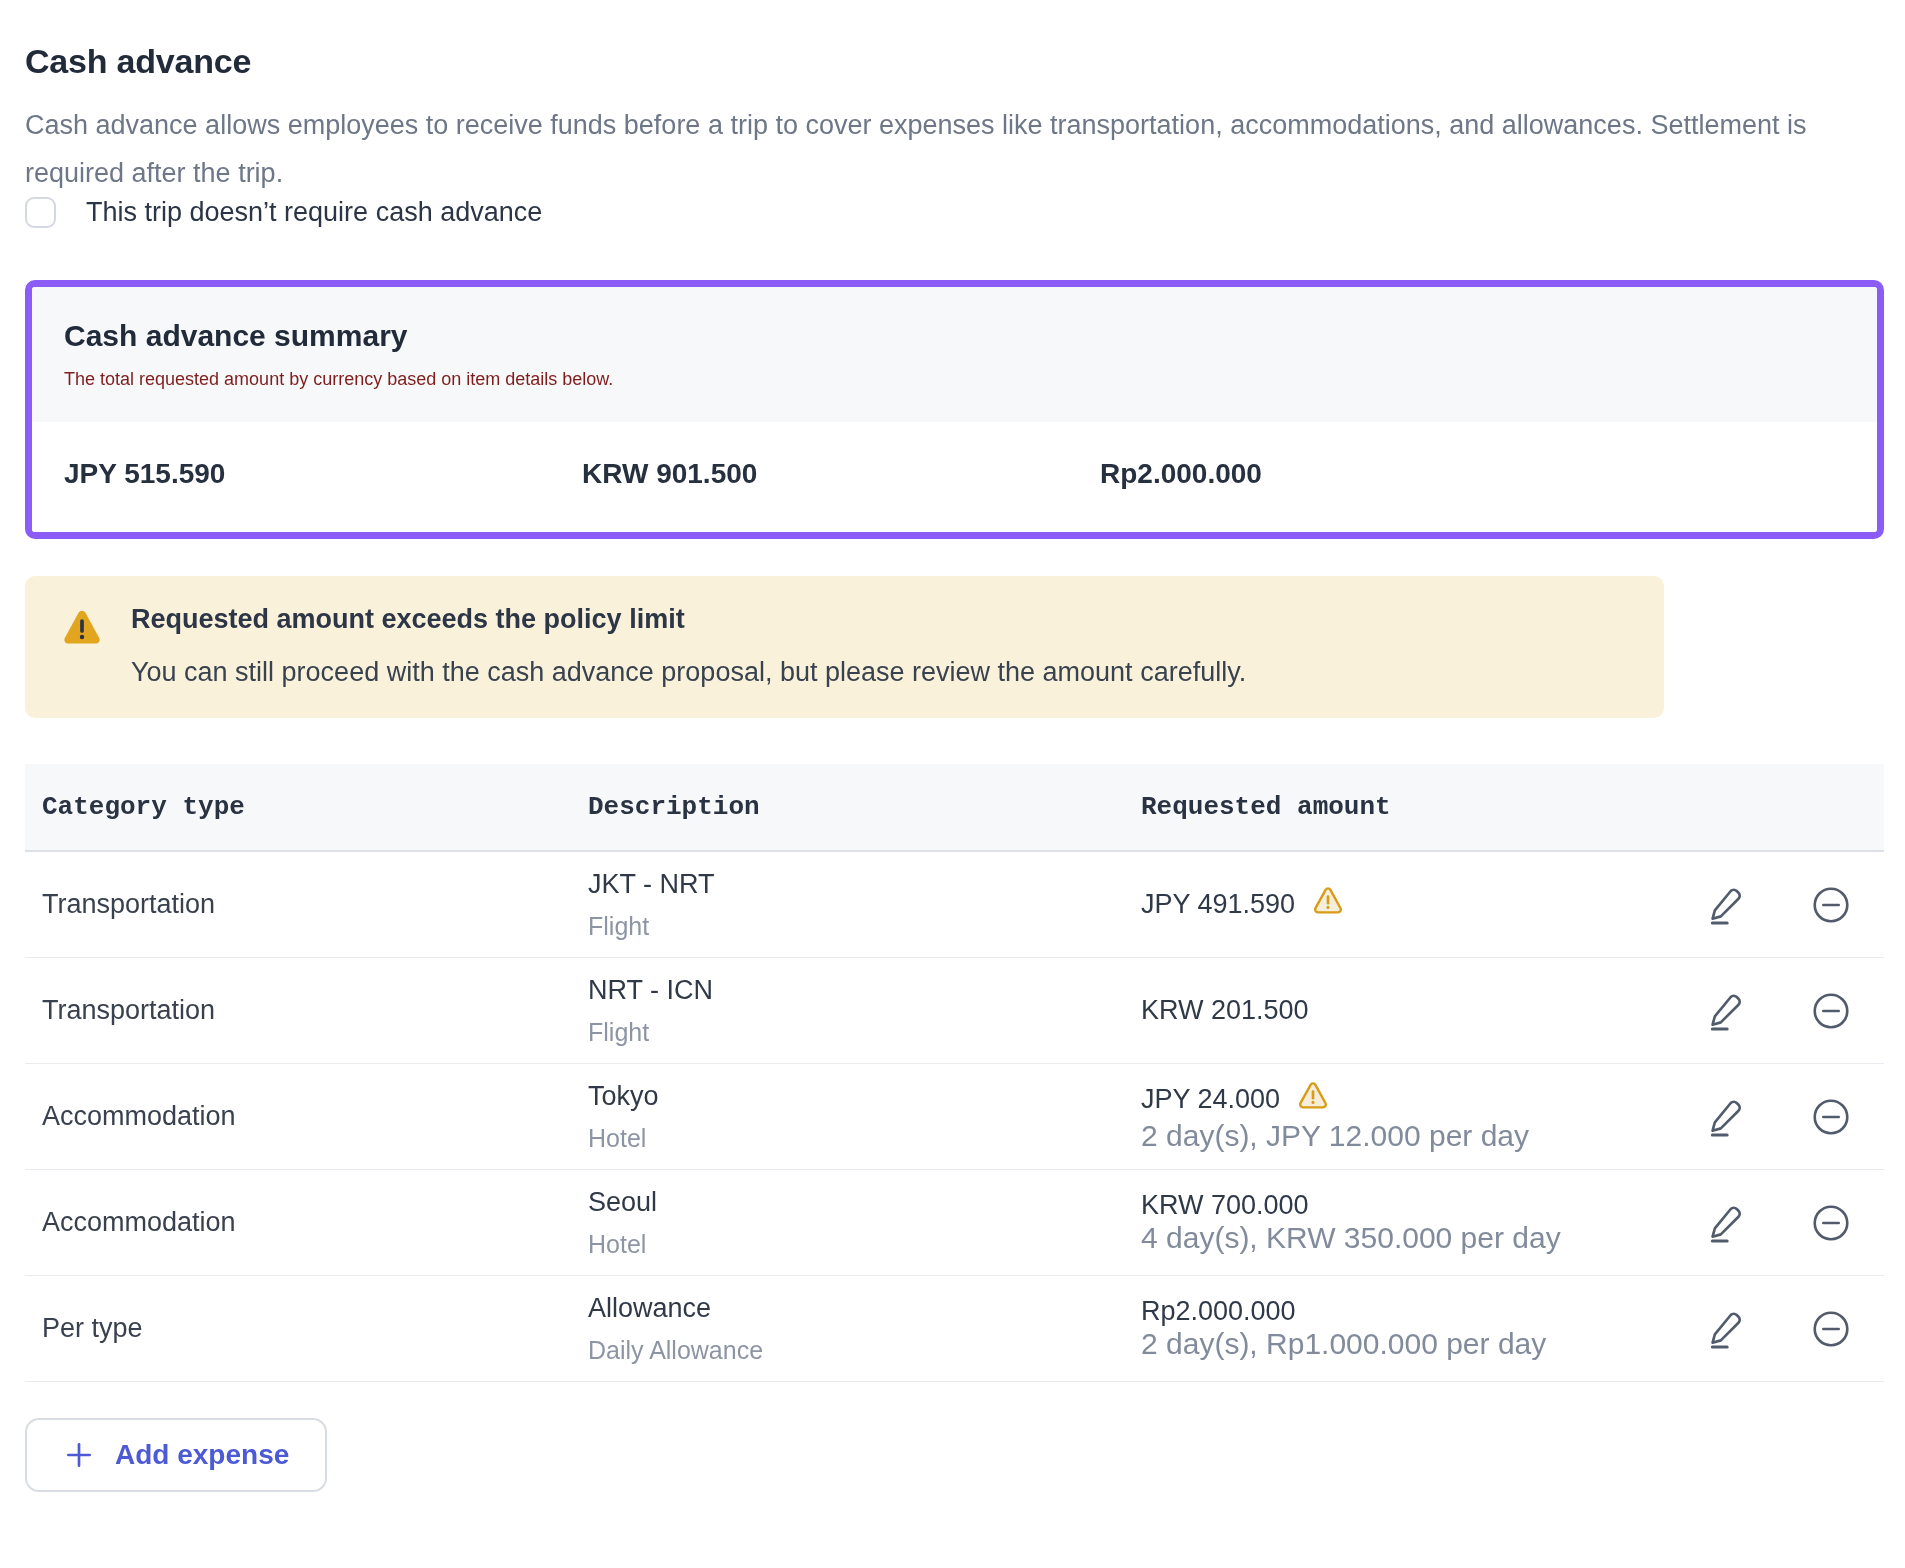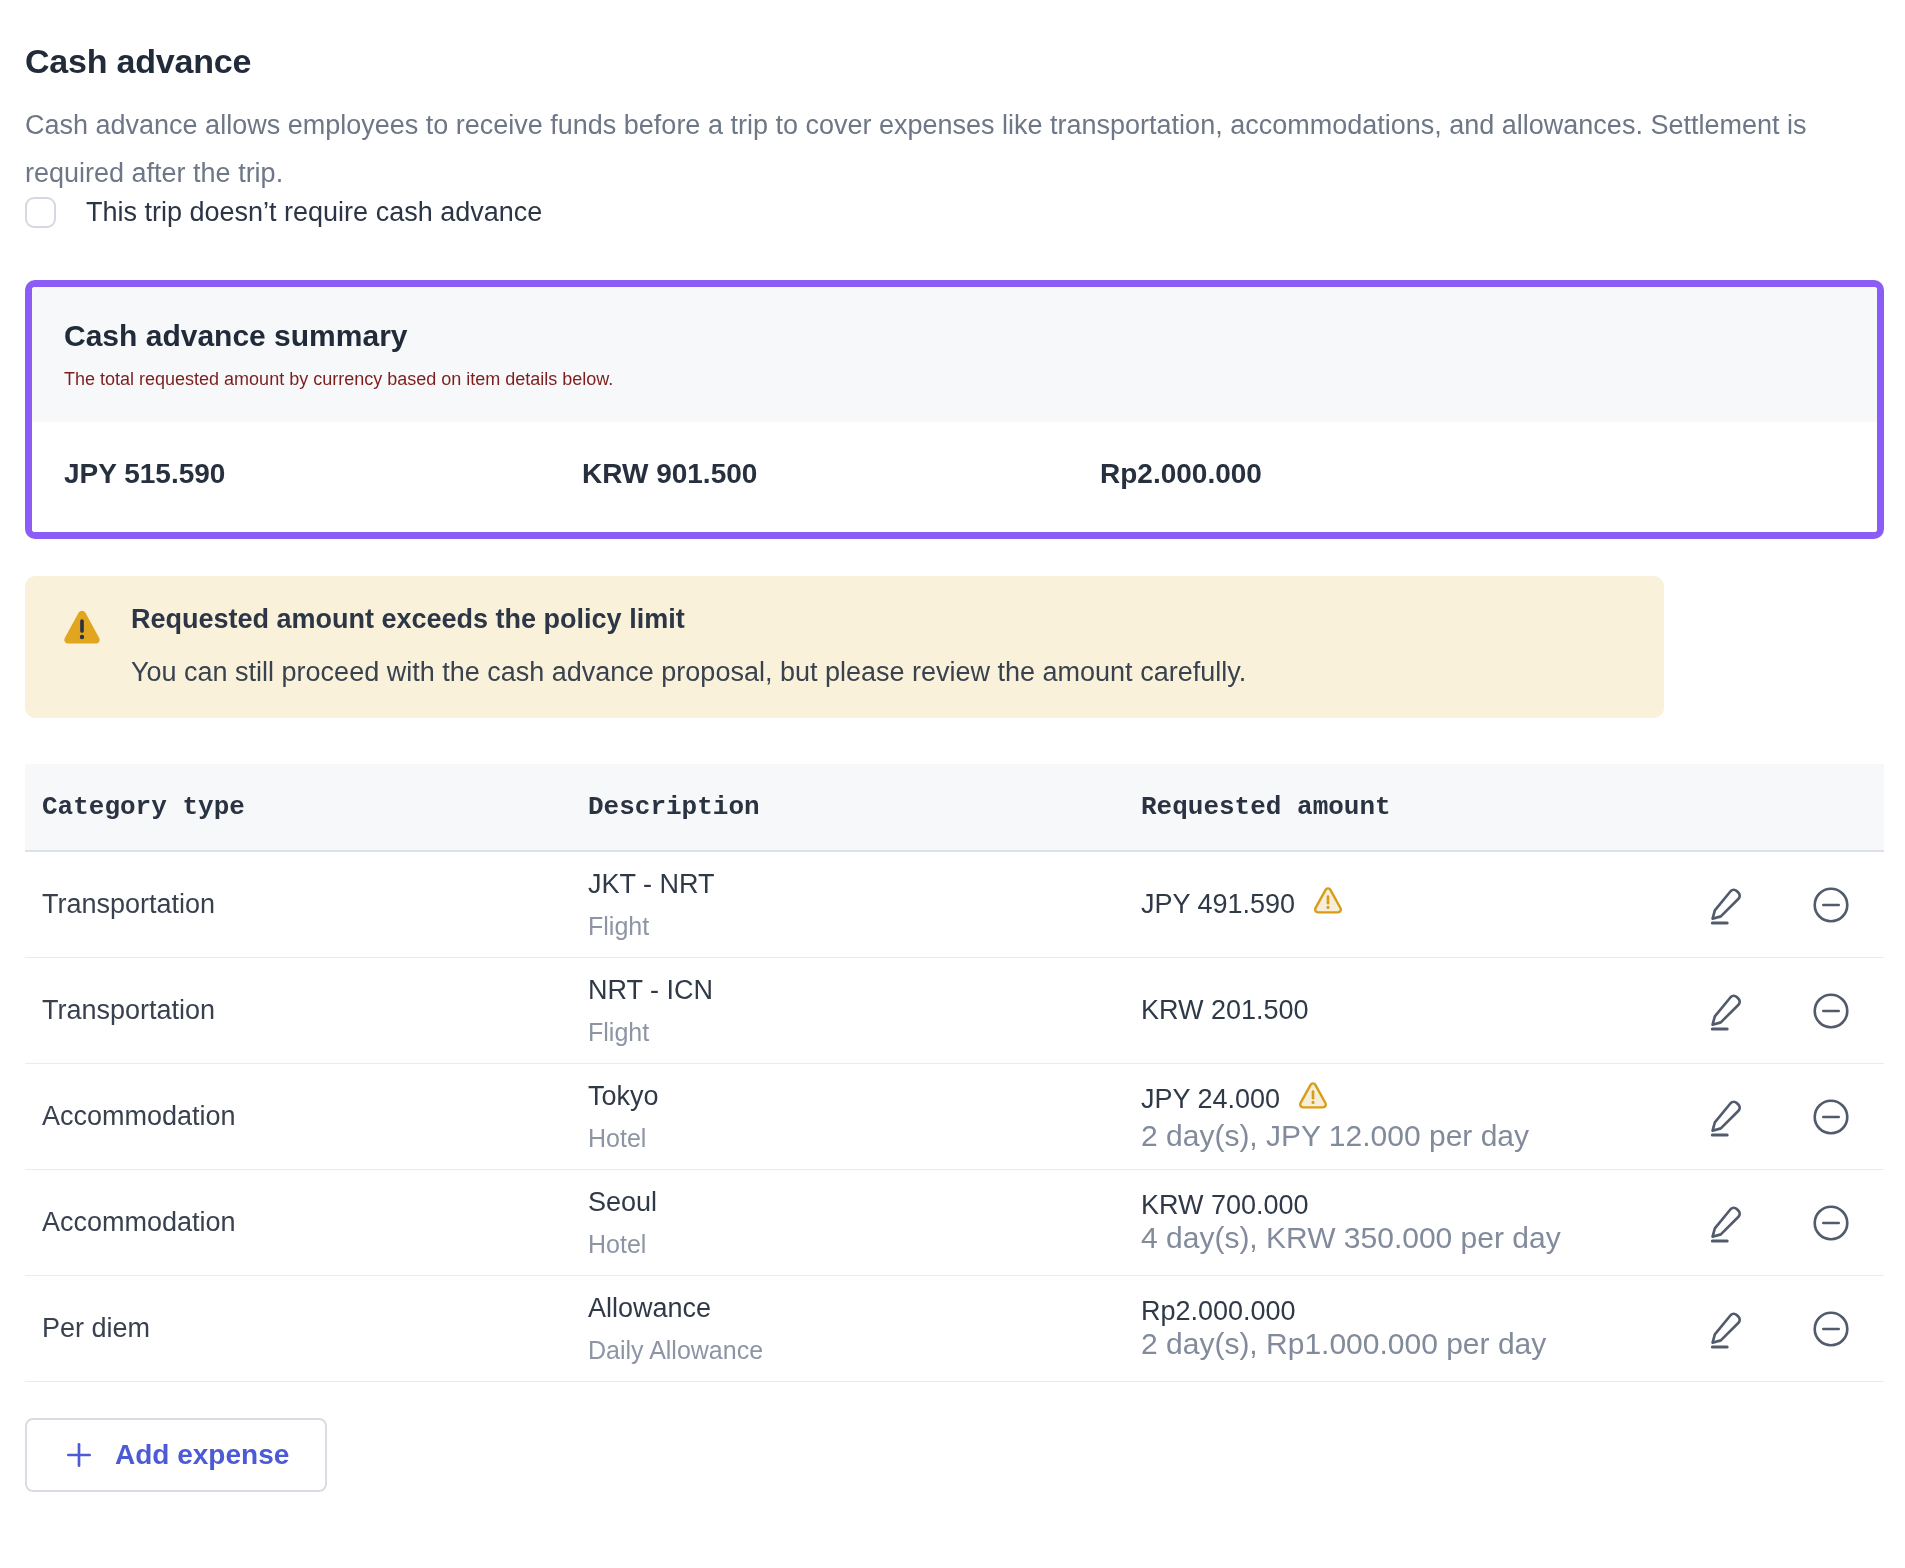--- a/index.html
+++ b/index.html
@@ -97,21 +97,21 @@
   
   .add-expense-btn {
     margin-top: 36px;
     display: inline-flex;
     align-items: center;
     gap: 20px;
     height: 74px;
     padding: 0 36px;
     background: #fff;
     border: 2px solid #d8dce3;
-    border-radius: 8px;
+    border-radius: 14px;
     cursor: pointer;
   }
   .add-expense-label { font-size: 28px; font-weight: 700; color: #4c5bd4; }
 </style>
 </head>
 <body>
 
 <div class="content">
 
   <h1 class="page-title">Cash advance</h1>
@@ -275,21 +275,21 @@
         <button class="icon-btn">
           <svg width="42" height="42" viewBox="0 0 24 24" fill="none" stroke="#525b6b" stroke-width="1.5" stroke-linecap="round">
             <circle cx="12" cy="12" r="9.3"></circle>
             <line x1="7.6" y1="12" x2="16.4" y2="12"></line>
           </svg>
         </button>
       </div>
     </div>
 
     <div class="table-row">
-      <div class="cell-primary">Per diem</div>
+      <div class="cell-primary">Per type</div>
       <div>
         <div class="desc-primary">Allowance</div>
         <div class="cell-sub">Daily Allowance</div>
       </div>
       <div>
         <div class="amount-line">
           <span>Rp2.000.000</span>
         </div>
         <div class="amount-sub">2 day(s), Rp1.000.000 per day</div>
       </div>

